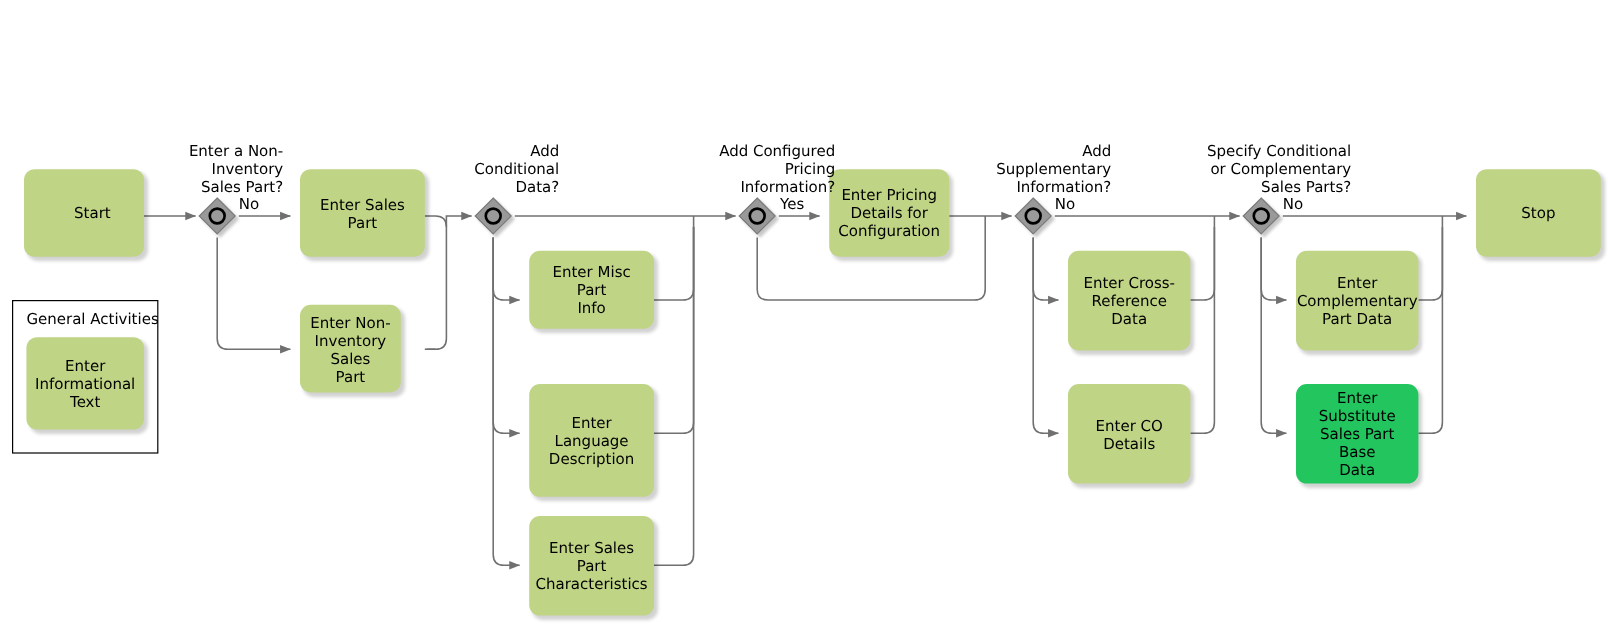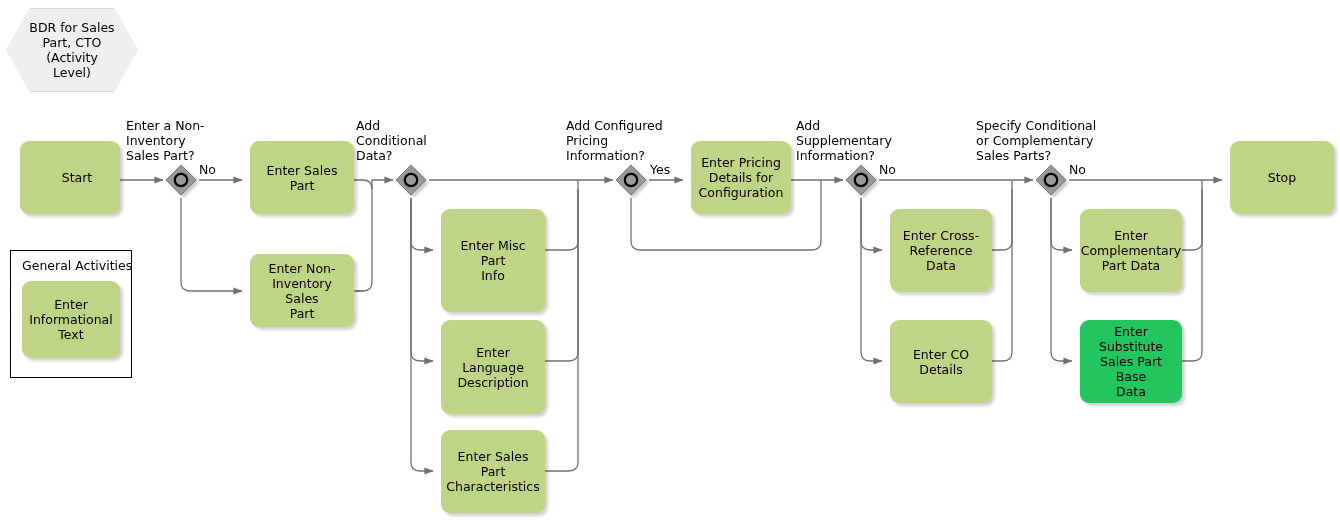--- a/index.html
+++ b/index.html
@@ -77,21 +77,21 @@
     font-size: 12.5px;
     line-height: 15px;
     color: #000000;
     white-space: nowrap;
   }
   .gw-label {
     position: absolute;
     font-size: 12.5px;
     line-height: 15px;
     color: #000000;
-    text-align: left;
+    text-align: right;
     white-space: pre-line;
   }
 </style>
 </head>
 <body>
 
 <div id="canvas">
 
   <svg class="layer-svg" id="connector-layer" viewBox="0 0 1340 520" xmlns="http://www.w3.org/2000/svg">
     <defs>
@@ -155,38 +155,34 @@
           <polygon points="861,165 876,180 861,195 846,180" fill="#999999" stroke="#7a7a7a" stroke-width="1"></polygon>
           <circle cx="861" cy="180" r="6.2" fill="#9a9a9a" stroke="#000000" stroke-width="2.2"></circle>
         </g>
         <g filter="url(#gwShadow)">
           <polygon points="1051,165 1066,180 1051,195 1036,180" fill="#999999" stroke="#7a7a7a" stroke-width="1"></polygon>
           <circle cx="1051" cy="180" r="6.2" fill="#9a9a9a" stroke="#000000" stroke-width="2.2"></circle>
         </g>
       </g>
   </svg>
 
-  <div class="title-hex" id="title-hexagon" style="left: 6px; top: 8px; width: 132px; height: 84px; background: rgb(238, 238, 238);">BDR for Sales
-Part, CTO
-(Activity
-Level)</div>
 
   <div class="legend-box" id="legend-box" style="left: 10px; top: 250px; width: 122px; height: 128px; border-color: rgb(0, 0, 0);"></div>
   <div class="legend-title" id="legend-title" style="left: 22px; top: 258px;">General Activities</div>
   <div class="node" id="legend-item" style="left: 22px; top: 281px; width: 98px; height: 77px; background: rgb(191, 212, 133);">Enter
 Informational
 Text</div>
 
   <div id="nodes-host">
       <div class="node" style="background: rgb(191, 212, 133); left: 20px; top: 141px; width: 100px; height: 73px; padding-left: 20px;">Start</div>
       <div class="node" style="background: rgb(191, 212, 133); left: 250px; top: 141px; width: 104px; height: 73px;">Enter Sales Part</div>
-      <div class="node" style="background: rgb(191, 212, 133); left: 250px; top: 254px; width: 104px; height: 73px;">Enter Non-
+      <div class="node" style="background: rgb(191, 212, 133); left: 250px; top: 254px; width: 84px; height: 73px;">Enter Non-
 Inventory Sales
 Part</div>
-      <div class="node" style="background: rgb(191, 212, 133); left: 441px; top: 209px; width: 104px; height: 103px;">Enter Misc Part
+      <div class="node" style="background: rgb(191, 212, 133); left: 441px; top: 209px; width: 104px; height: 65px;">Enter Misc Part
 Info</div>
       <div class="node" style="background: rgb(191, 212, 133); left: 441px; top: 320px; width: 104px; height: 94px;">Enter Language
 Description</div>
       <div class="node" style="background: rgb(191, 212, 133); left: 441px; top: 430px; width: 104px; height: 83px;">Enter Sales Part
 Characteristics</div>
       <div class="node" style="background: rgb(191, 212, 133); left: 691px; top: 141px; width: 100px; height: 73px;">Enter Pricing
 Details for
 Configuration</div>
       <div class="node" style="background: rgb(191, 212, 133); left: 890px; top: 209px; width: 102px; height: 83px;">Enter Cross-
 Reference Data</div>

